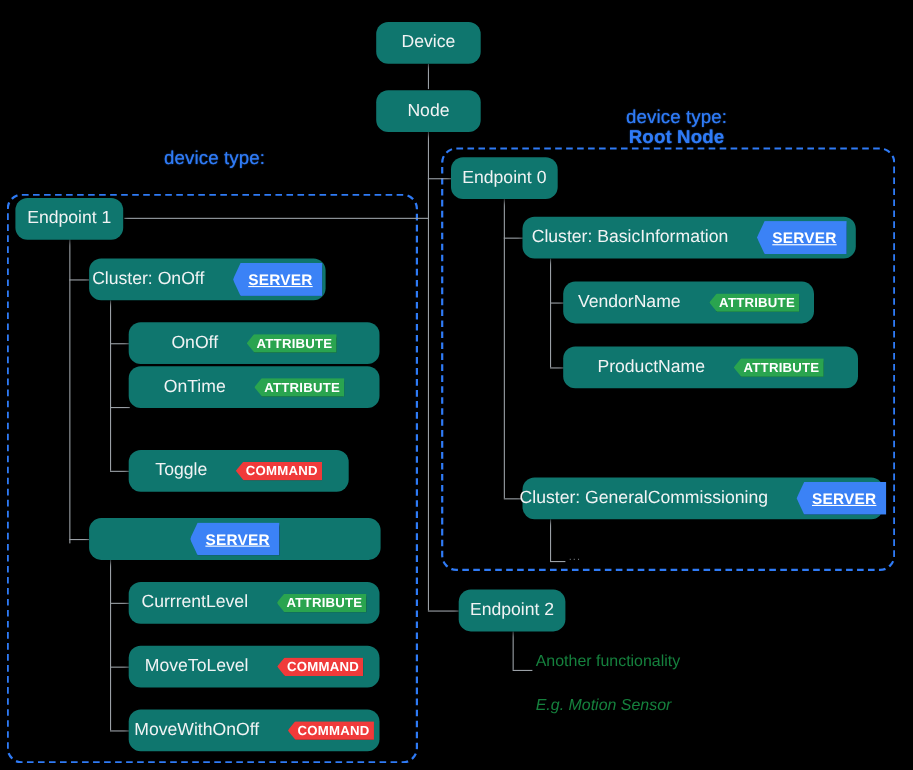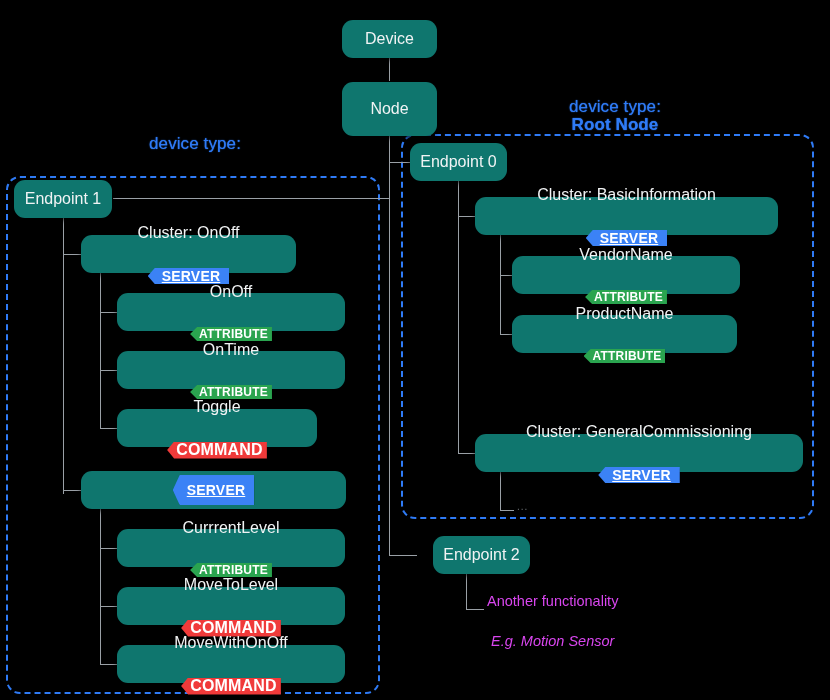--- a/index.html
+++ b/index.html
@@ -56,21 +56,20 @@
   }
   .nodebox.center { justify-content: center; }
   .nodebox .nb-text {
     white-space: nowrap;
   }
 
   
   .nodebox.row {
     justify-content: center;
     gap: 26px;
-    flex-direction: column;
   }
 
   
   .badge {
     display: inline-flex;
     align-items: center;
     justify-content: center;
     font-weight: 700;
     letter-spacing: .2px;
     color: #ffffff;
@@ -87,21 +86,21 @@
     text-decoration: underline;
   }
   .badge-attribute {
     background: #2aa44f;
     font-size: 12px;
     height: 17px;
     padding: 0 4px 0 9px;
   }
   .badge-command {
     background: #f03a3a;
-    font-size: 16px;
+    font-size: 12px;
     height: 17px;
     padding: 0 4px 0 9px;
     text-align: right;
   }
 
   
   .line {
     position: absolute;
     background: #9aa0a6;
   }
@@ -111,25 +110,24 @@
   
   .ghost-text {
     position: absolute;
     color: #6b6f73;
     font-size: 10px;
     letter-spacing: 1px;
     white-space: nowrap;
   }
   .note {
     position: absolute;
-    color: #d946ef;
+    color: #15803d;
     font-size: 14.5px;
     line-height: 20px;
     white-space: nowrap;
-    text-align: center;
   }
   .note .note-2 { font-style: italic; display:block;margin-top:20px; }
   .note .note-1 { display:block; }
 </style>
 </head>
 <body>
 
 <div id="canvas">
 
   <div class="group-box" style="left:6px; top:176px; width:374px; height:518px;"></div>
@@ -181,47 +179,47 @@
   <div class="line h" style="left:500px; top:510px; width:14px;"></div>
   <div class="ghost-text" style="left:517px; top:501px;">...</div>
 
   <div class="line v" style="left:466px; top:574px; height:35px;"></div>
   <div class="line h" style="left:466px; top:609px; width:18px;"></div>
 
   <div class="nodebox center" style="left:342px; top:20px; width:95px; height:38px;">
     <span class="nb-text">Device</span>
   </div>
 
-  <div class="nodebox center" style="left:342px; top:82px; width:95px; height:54px;">
+  <div class="nodebox center" style="left:342px; top:82px; width:95px; height:38px;">
     <span class="nb-text">Node</span>
   </div>
 
   <div class="nodebox center" style="left:410px; top:143px; width:97px; height:38px;">
     <span class="nb-text">Endpoint 0</span>
   </div>
 
   <div class="nodebox center" style="left:14px; top:180px; width:98px; height:38px;">
     <span class="nb-text">Endpoint 1</span>
   </div>
 
-  <div class="nodebox center" style="left:417px; top:536px; width:97px; height:38px;margin-left:16px;">
+  <div class="nodebox center" style="left:417px; top:536px; width:97px; height:38px;">
     <span class="nb-text">Endpoint 2</span>
   </div>
 
   <div class="nodebox row" style="left:81px; top:235px; width:215px; height:38px;">
     <span class="nb-text">Cluster: OnOff</span>
     <span class="badge badge-server">SERVER</span>
   </div>
 
   <div class="nodebox row" style="left:117px; top:293px; width:228px; height:38px;">
     <span class="nb-text">OnOff</span>
     <span class="badge badge-attribute">ATTRIBUTE</span>
   </div>
 
-  <div class="nodebox row" style="left:117px; top:351px; width:228px; height:38px;">
+  <div class="nodebox row" style="left:117px; top:333px; width:228px; height:38px;">
     <span class="nb-text">OnTime</span>
     <span class="badge badge-attribute">ATTRIBUTE</span>
   </div>
 
   <div class="nodebox row" style="left:117px; top:409px; width:200px; height:38px;">
     <span class="nb-text">Toggle</span>
     <span class="badge badge-command">COMMAND</span>
   </div>
 
   <div class="nodebox row" style="left:81px; top:471px; width:265px; height:38px;">
@@ -246,21 +244,21 @@
   <div class="nodebox row" style="left:475px; top:197px; width:303px; height:38px;">
     <span class="nb-text">Cluster: BasicInformation</span>
     <span class="badge badge-server">SERVER</span>
   </div>
 
   <div class="nodebox row" style="left:512px; top:256px; width:228px; height:38px;">
     <span class="nb-text">VendorName</span>
     <span class="badge badge-attribute">ATTRIBUTE</span>
   </div>
 
-  <div class="nodebox row" style="left:512px; top:315px; width:225px; height:38px;">
+  <div class="nodebox row" style="left:512px; top:315px; width:268px; height:38px;">
     <span class="nb-text">ProductName</span>
     <span class="badge badge-attribute">ATTRIBUTE</span>
   </div>
 
   <div class="nodebox row" style="left:475px; top:434px; width:328px; height:38px;">
     <span class="nb-text">Cluster: GeneralCommissioning</span>
     <span class="badge badge-server">SERVER</span>
   </div>
 
   <div class="note" style="left:487px; top:591px;">

